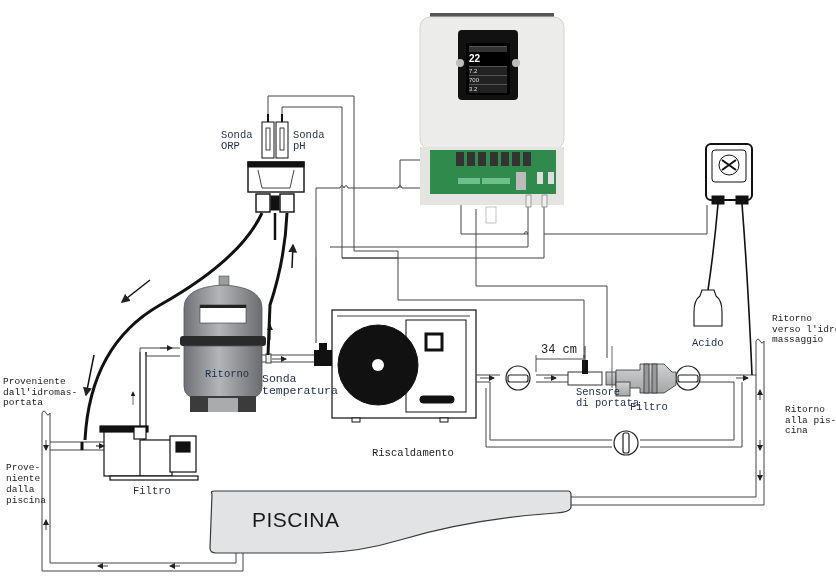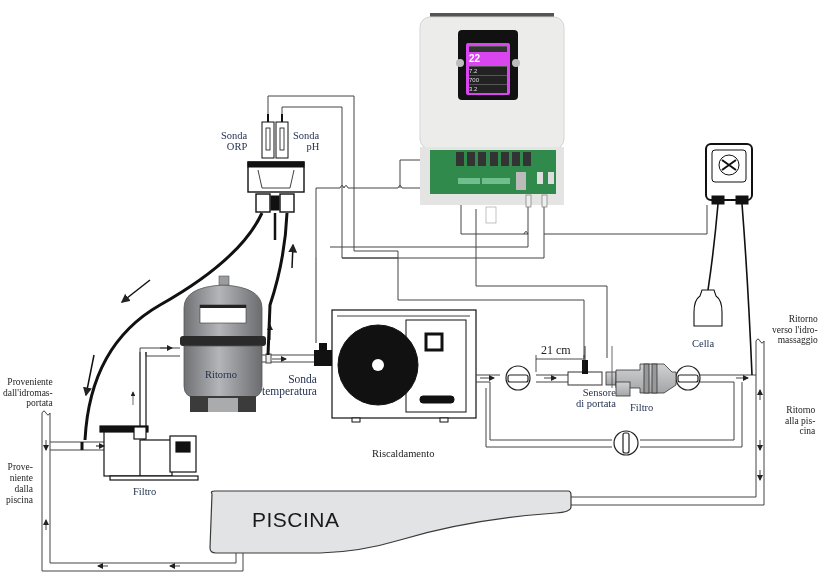--- a/index.html
+++ b/index.html
@@ -1,24 +1,24 @@
 <!DOCTYPE html>
 <html><head>
 <meta charset="utf-8">
 <style>
   html, body { margin:0; padding:0; background:#ffffff; }
   body { width:836px; height:577px; position:relative; overflow:hidden;
          font-family:"Liberation Sans", sans-serif; }
   svg#diagram { position:absolute; left:0; top:0; width:836px; height:577px; }
-  .lbl { position:absolute; font-family:Liberation Serif, serif;
-         font-size:10.5px; line-height:11px; text-align:right; white-space:pre; color:#1f2d4a; }
+  .lbl { position:absolute; font-family:Liberation Mono, monospace;
+         font-size:10.5px; line-height:11px; text-align:left; white-space:pre; color:#1f2d4a; }
   .lbl.dark { color:#222; }
   .piscina-lbl { position:absolute; left:252px; top:508px; font-size:21px; color:#1a1a1a;
                  font-family:"Liberation Sans", sans-serif; letter-spacing:0.5px; }
-  .screen { position:absolute; left:466px; top:43px; width:44px; height:52px; background:#d946ef;
+  .screen { position:absolute; left:466px; top:43px; width:44px; height:52px; background:#000000;
             border-radius:2px; overflow:hidden; }
   .screen .row { position:absolute; left:3px; right:3px; height:8px; background:#222; border-top:1px solid #555;
                  font-size:6px; color:#ddd; line-height:8px; font-family:"Liberation Sans", sans-serif; }
   .screen .big { font-size:10px; font-weight:bold; color:#fff; line-height:11px; }
 </style>
 </head>
 <body>
 
 <svg id="diagram" viewBox="0 0 836 577" xmlns="http://www.w3.org/2000/svg">
   <defs>
@@ -268,25 +268,25 @@
 </div>
 
 <div class="lbl" style="left:221px;top:130px;">Sonda
 ORP</div>
 <div class="lbl" style="left:293px;top:130px;">Sonda
 pH</div>
 <div class="lbl" style="left:205px;top:369px;">Ritorno</div>
 <div class="lbl" style="left:262px;top:373px;font-size:11.5px;line-height:12px;">Sonda
 temperatura</div>
 <div class="lbl dark" style="left:372px;top:448px;">Riscaldamento</div>
-<div class="lbl dark" style="left:541px;top:345px;font-size:12px;">21 cm</div>
+<div class="lbl dark" style="left:541px;top:345px;font-size:12px;">34 cm</div>
 <div class="lbl" style="left:576px;top:387px;">Sensore
 di portata</div>
 <div class="lbl" style="left:630px;top:402px;">Filtro</div>
-<div class="lbl" style="left:692px;top:338px;">Cella</div>
+<div class="lbl" style="left:692px;top:338px;">Acido</div>
 <div class="lbl dark" style="left:772px;top:314px;font-size:9.5px;line-height:10.5px;">Ritorno
 verso l'idro-
 massaggio</div>
 <div class="lbl dark" style="left:785px;top:405px;font-size:9.5px;line-height:10.5px;">Ritorno
 alla pis-
 cina</div>
 <div class="lbl dark" style="left:3px;top:377px;font-size:9.5px;line-height:10.5px;">Proveniente
 dall'idromas-
 portata</div>
 <div class="lbl dark" style="left:6px;top:462px;font-size:9.5px;line-height:11px;">Prove-

